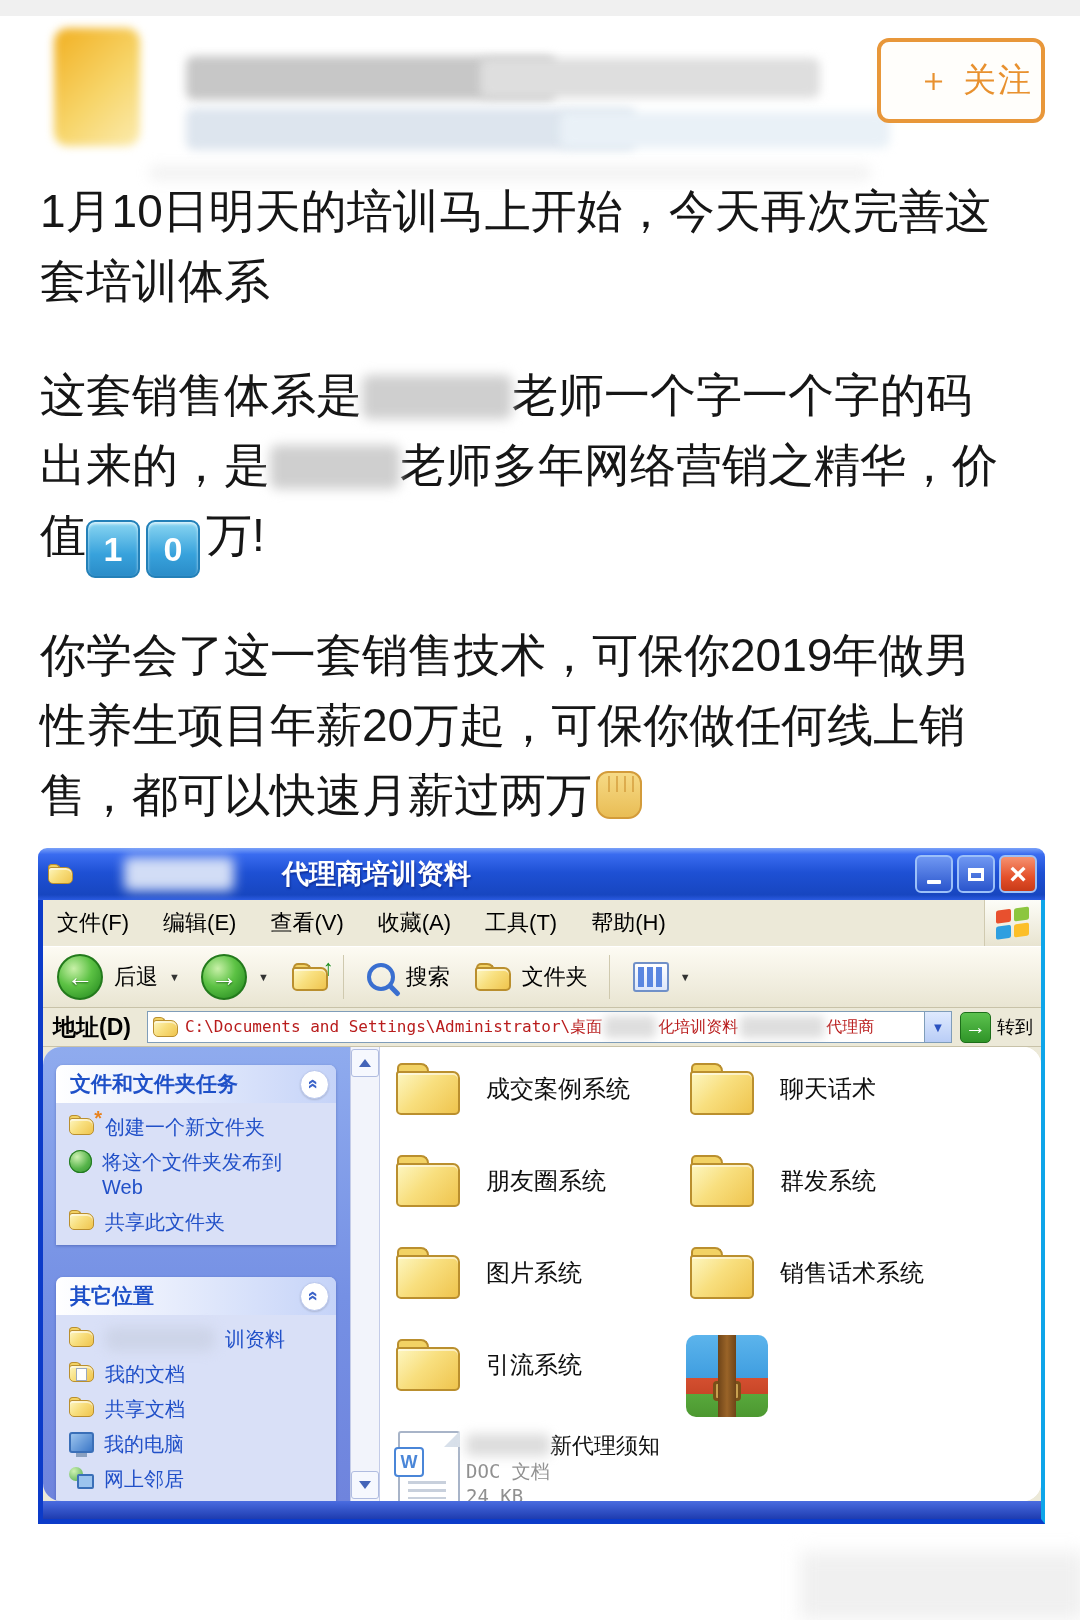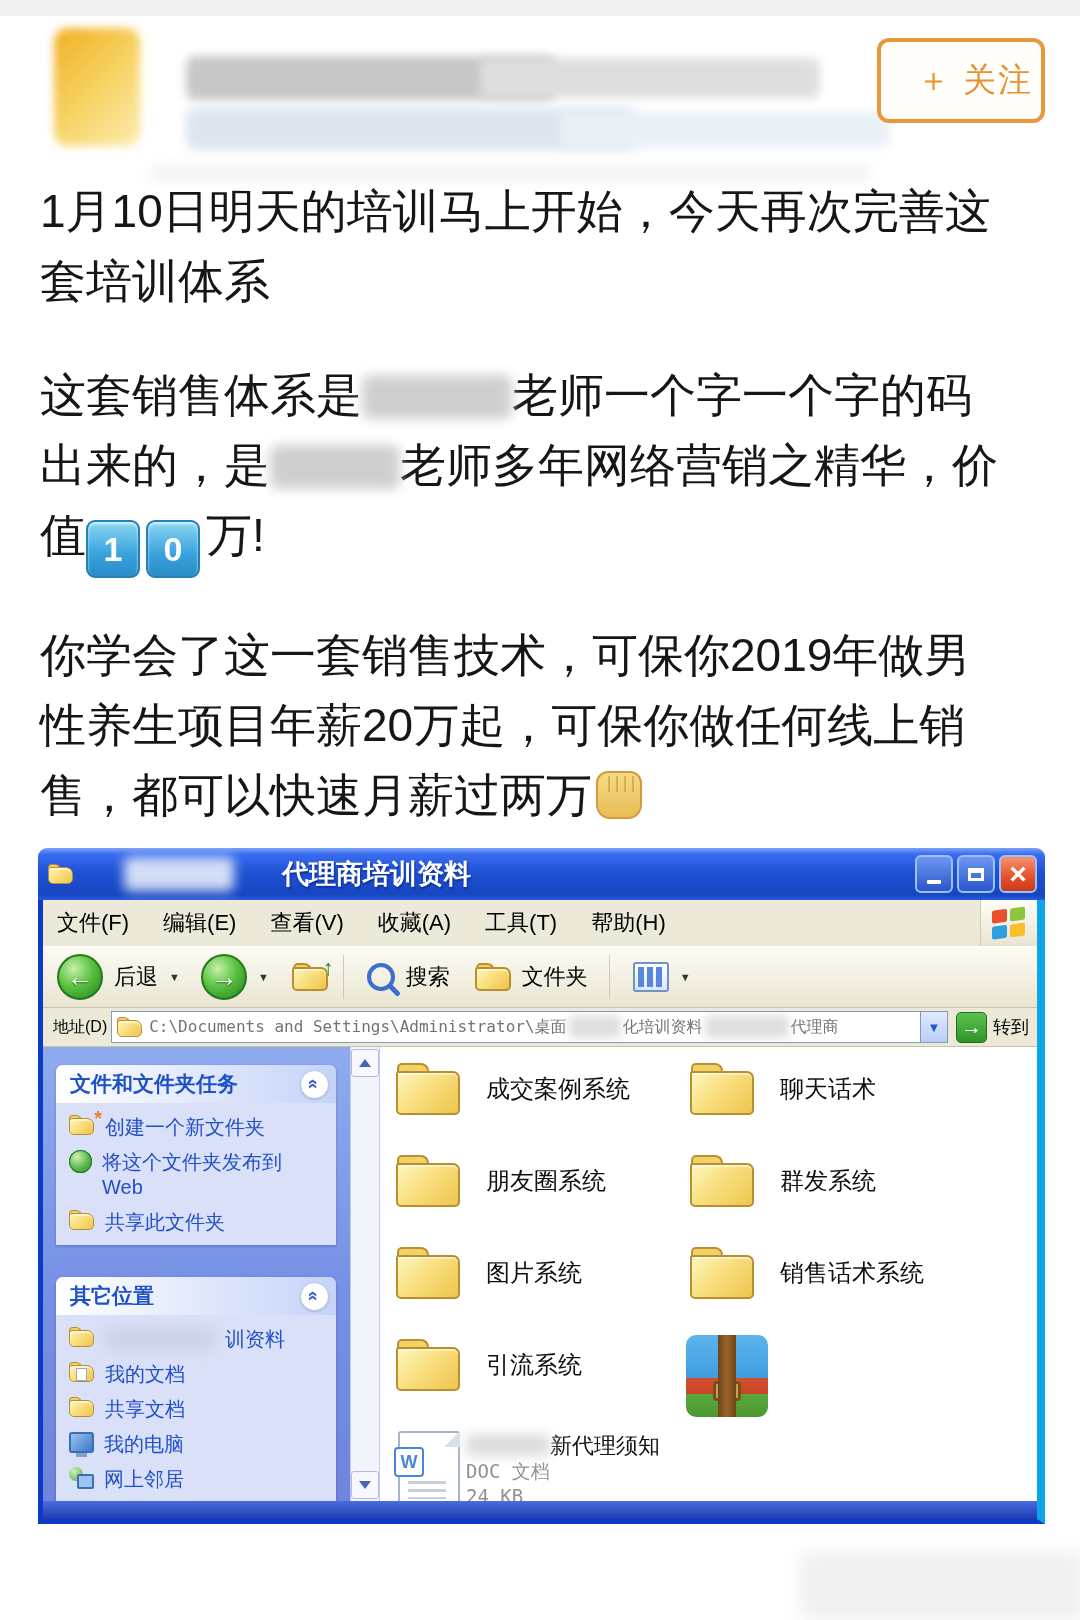--- a/index.html
+++ b/index.html
@@ -40,21 +40,21 @@
     background:linear-gradient(180deg,#7ba2f8 0%,#3a6cf0 12%,#1e50d4 48%,#1746c0 90%,#2a5ae0 100%);gap:42px;}
   #title-text{color:#fff;font-weight:bold;font-size:27px;text-shadow:1px 2px 2px #10309a;margin-left:6px;}
   #title-blur{width:110px;height:34px;border-radius:6px;background:rgba(226,233,248,.92);filter:blur(6px);margin-left:8px;}
   .tbtn{width:38px;height:38px;border-radius:6px;margin-left:4px;box-sizing:border-box;border:2px solid #9cc0f8;
     display:flex;align-items:center;justify-content:center;color:#fff;cursor:pointer;}
   .tbtn.bl{background:linear-gradient(180deg,#6f97f2,#2a55cc);}
   .tbtn.rd{background:linear-gradient(180deg,#f69271,#e4502a 60%,#c83a18);}
   .glyph-min{width:14px;height:4px;background:#fff;margin-top:16px;border-radius:1px;}
   .glyph-max{width:16px;height:13px;box-sizing:border-box;border:3px solid #fff;border-top-width:5px;}
   .glyph-close{font-size:30px;font-weight:bold;line-height:30px;}
-  #winbody{box-sizing:border-box;border-left:5px solid #0c3bc9;border-right:8px solid #0ea5e9;
+  #winbody{box-sizing:border-box;border-left:5px solid #0c3bc9;border-right:4px solid #0ea5e9;
     border-bottom:5px solid #0c3bc9;height:624px;background:#ece9d8;display:flex;flex-direction:column;}
   
   #menubar{height:46px;display:flex;align-items:center;padding-left:14px;gap:34px;font-size:22px;color:#000;
     background:#ece9d8;position:relative;}
   #menubar .mi{cursor:pointer;}
   #logo-cell{position:absolute;right:0;top:0;width:56px;height:46px;display:flex;align-items:center;
     justify-content:center;background:linear-gradient(180deg,#fdfdf8,#e8e4d0);border-left:1px solid #d0cab0;}
   
   #toolbar{height:60px;display:flex;align-items:center;padding-left:14px;gap:11px;
     background:linear-gradient(180deg,#fdfbf3,#e9e5d2);border-top:1px solid #fff;border-bottom:1px solid #c8c2a8;
@@ -83,33 +83,33 @@
   .mag{width:20px;height:20px;border:4px solid #3a6fd0;border-radius:50%;position:relative;flex:none;}
   .mag::after{content:"";position:absolute;width:5px;height:13px;background:#3a6fd0;right:-6px;bottom:-10px;
     transform:rotate(-45deg);border-radius:2px;}
   .views{width:32px;height:26px;border:2px solid #7090c8;border-radius:3px;position:relative;flex:none;
     background:linear-gradient(#fff,#dce6fa);}
   .views::after{content:"";position:absolute;left:3px;top:3px;right:3px;bottom:3px;
     background:repeating-linear-gradient(90deg,#5a86e0 0 6px,rgba(0,0,0,0) 6px 9px);}
   
   #addressbar{height:38px;display:flex;align-items:center;background:#ece9d8;padding:0 8px 0 10px;
     border-bottom:1px solid #c8c2a8;}
-  #addr-label{font-size:16px;margin-right:4px;flex:none;}
+  #addr-label{font-size:23px;margin-right:16px;flex:none;font-weight:bold;}
   #combo{height:32px;box-sizing:border-box;background:#fff;border:1px solid #7f9db9;display:flex;
     align-items:center;padding-left:5px;flex:1;overflow:hidden;white-space:nowrap;cursor:text;}
-  #path{font-family:"DejaVu Sans Mono",monospace;font-size:16px;color:#737373;display:flex;align-items:center;}
+  #path{font-family:"DejaVu Sans Mono",monospace;font-size:16px;color:#b91c1c;display:flex;align-items:center;}
   .pblur{display:inline-block;height:22px;border-radius:4px;background:#dedede;filter:blur(5px);margin:0 2px;flex:none;}
   #combo-dd{width:26px;height:30px;flex:none;margin-left:auto;display:flex;align-items:center;justify-content:center;
     background:linear-gradient(#dfeafe,#b9cdf6);border-left:1px solid #7f9db9;color:#2a52c0;font-size:13px;cursor:pointer;}
   #go-btn{width:31px;height:31px;border-radius:5px;margin:0 6px 0 8px;flex:none;cursor:pointer;
     background:linear-gradient(#5cc24e,#2f9428);border:1px solid #1d6e1a;color:#fff;font-weight:bold;
     display:flex;align-items:center;justify-content:center;font-size:21px;box-sizing:border-box;}
   #go-label{font-size:18px;flex:none;cursor:pointer;}
   
-  #main{flex:1;display:flex;overflow:hidden;background:#fff;}
+  #main{flex:1;display:flex;overflow:hidden;background:#fff;border-radius:18px;}
   #sidebar{width:307px;flex:none;position:relative;overflow:hidden;
     background:linear-gradient(180deg,#8fabee 0%,#7590e4 55%,#6f84dd 100%);}
   .panel{position:absolute;left:13px;width:280px;border-radius:7px 7px 0 0;background:#d9e0f7;
     box-shadow:0 1px 3px rgba(20,40,120,.35);}
   .phead{height:38px;border-radius:7px 7px 0 0;display:flex;align-items:center;justify-content:space-between;
     padding:0 7px 0 14px;background:linear-gradient(90deg,#ffffff,#c5d3f8);cursor:pointer;}
   .ptitle{font-weight:bold;font-size:21px;color:#1e50c8;}
   .chev{width:27px;height:27px;border-radius:50%;background:#fff;border:1px solid #b8c6ee;color:#3b63c8;
     display:flex;align-items:center;justify-content:center;box-shadow:0 1px 2px rgba(0,0,0,.15);flex:none;}
   .chev i{display:block;transform:rotate(90deg);font-style:normal;font-weight:bold;font-size:18px;line-height:1;}

